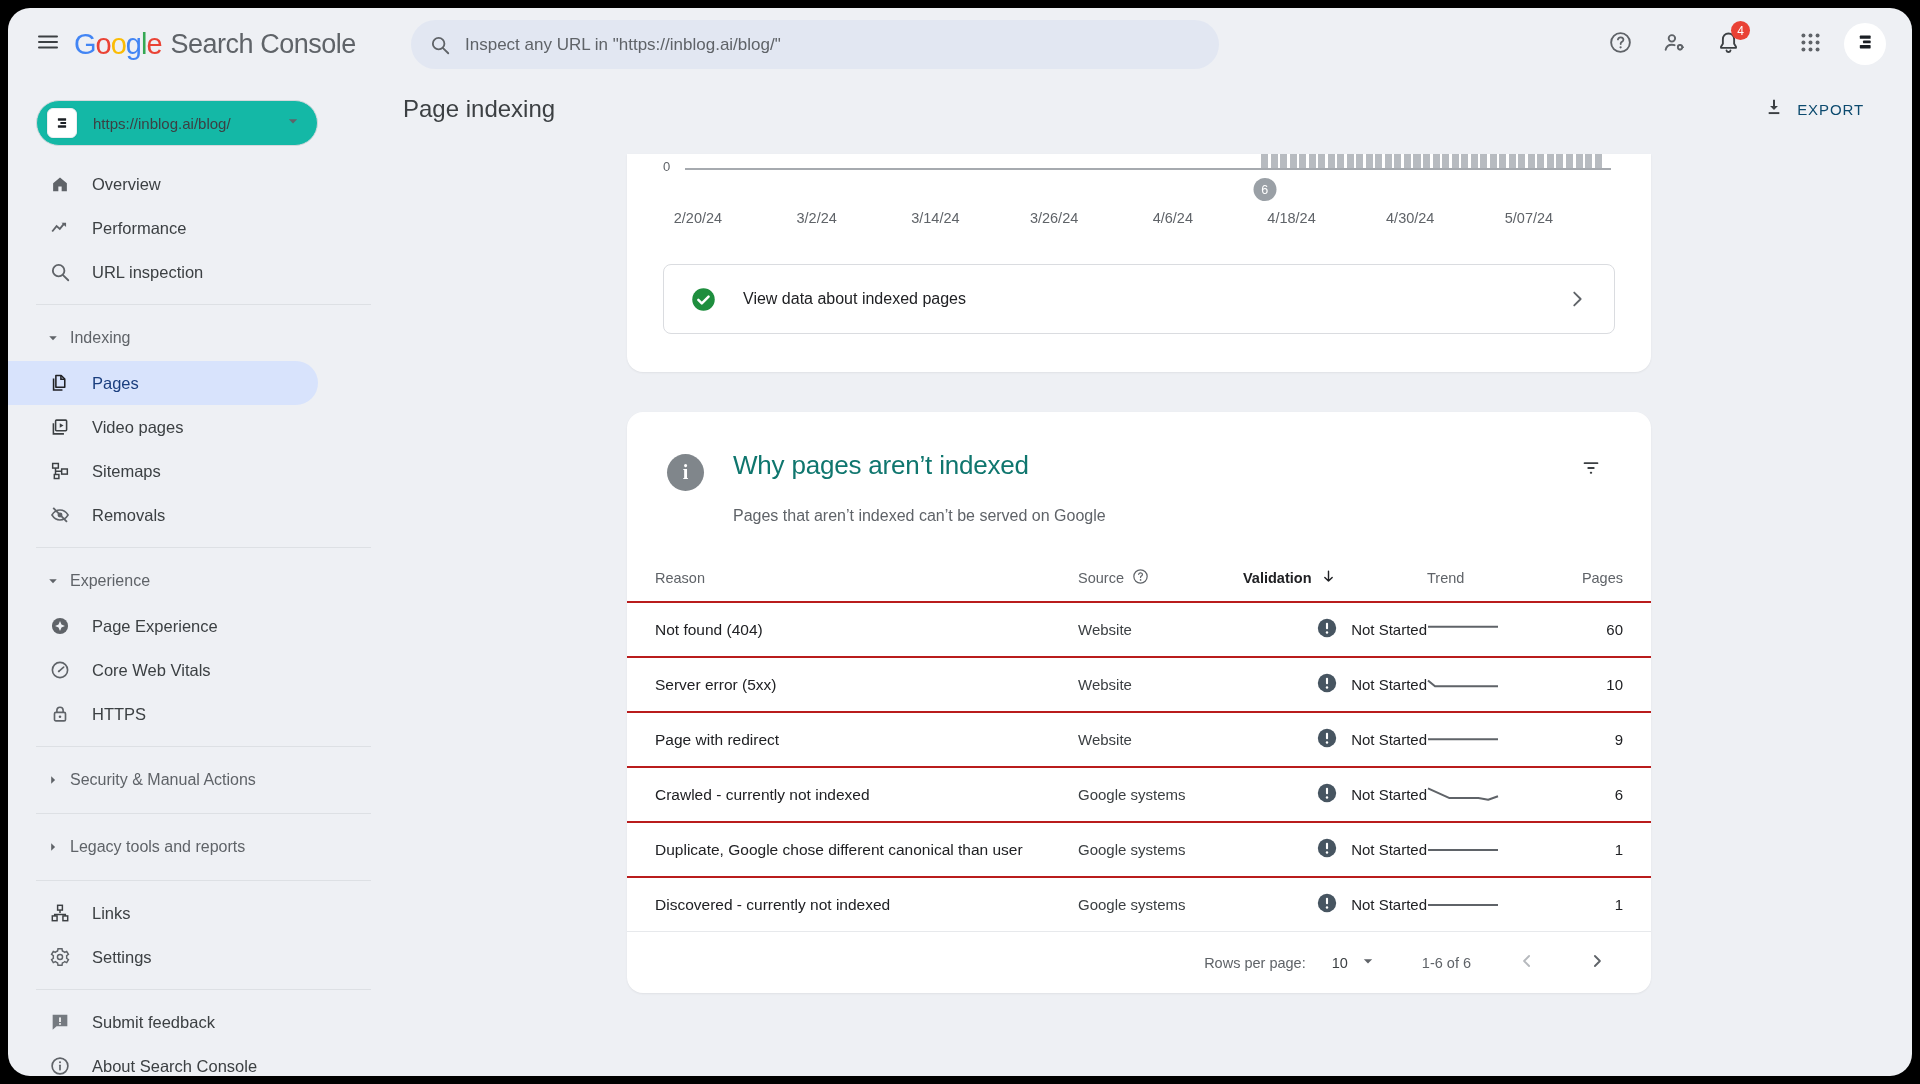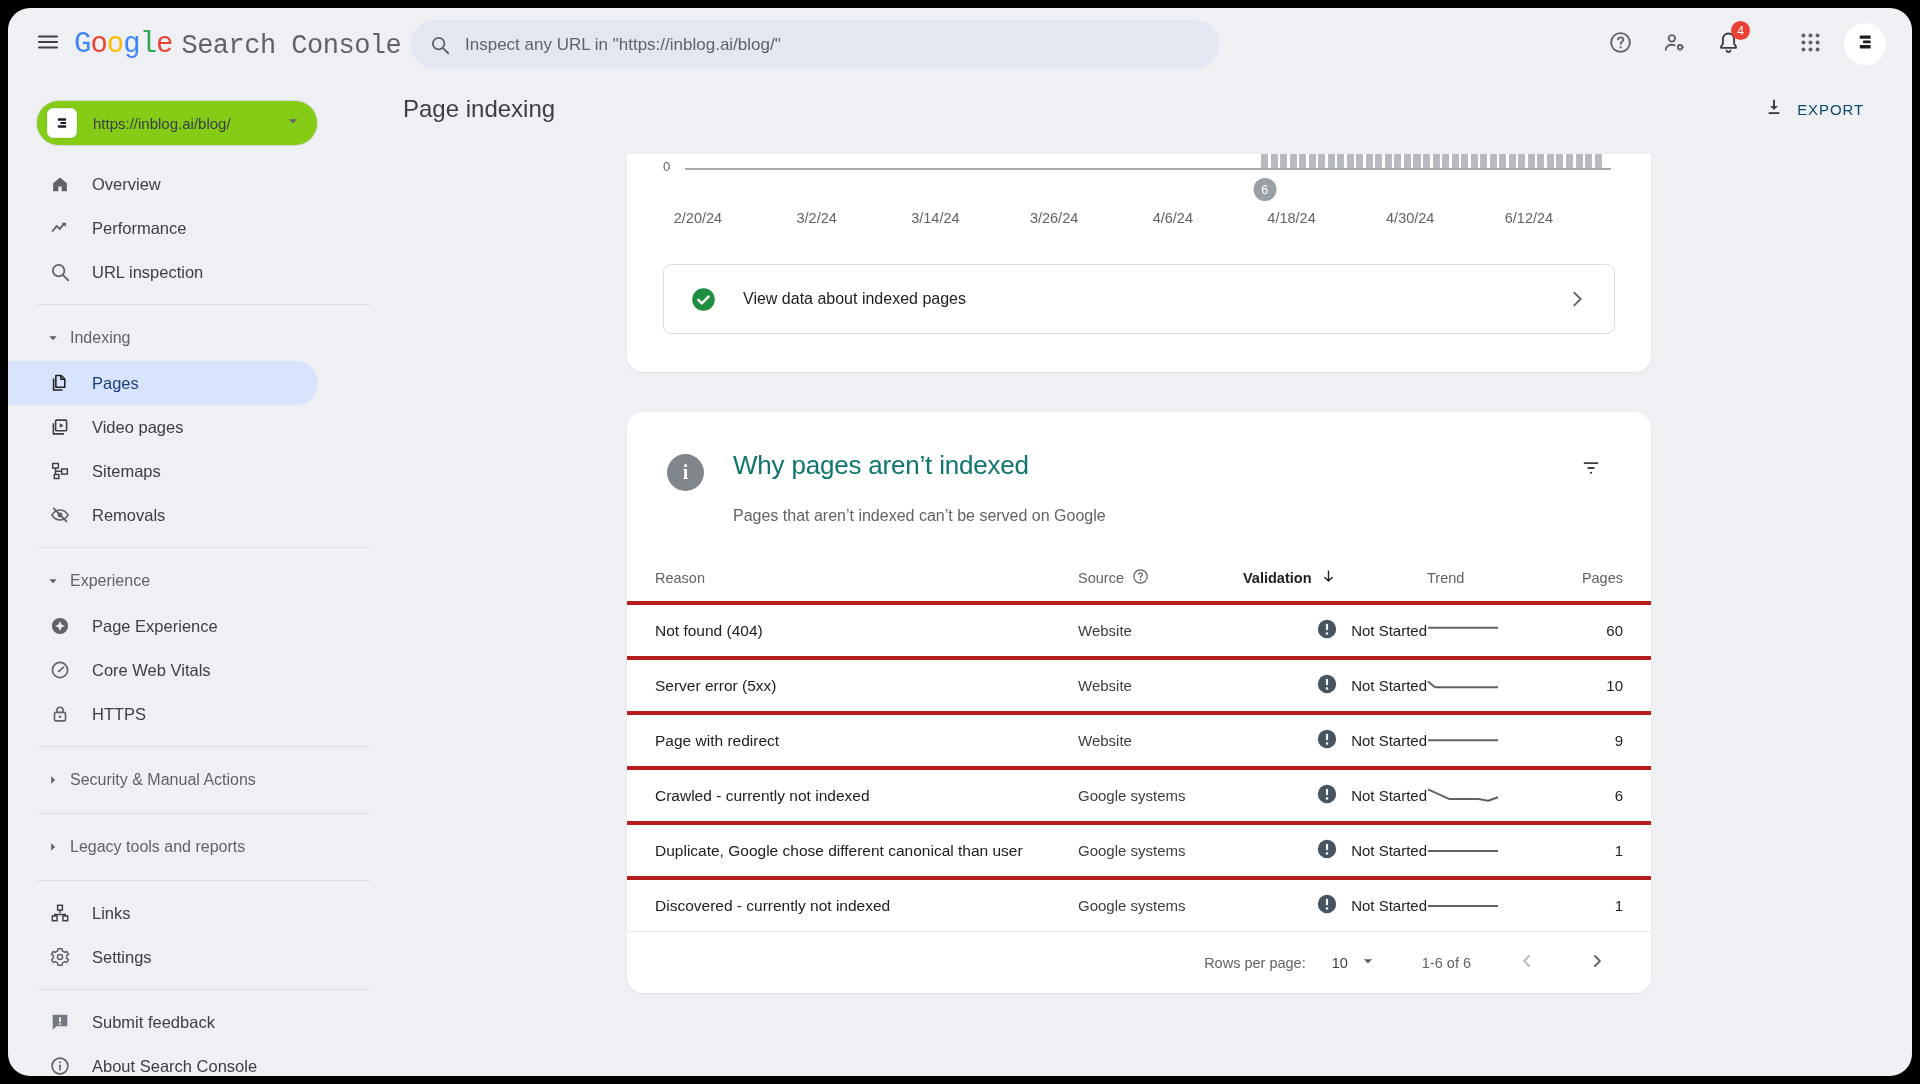--- a/index.html
+++ b/index.html
@@ -4,41 +4,41 @@
 <style>
   * { box-sizing: border-box; margin: 0; padding: 0; }
   html, body { width: 1920px; height: 1084px; background: #000; overflow: hidden;
     font-family: "Liberation Sans", sans-serif; }
   .frame { position: absolute; inset: 8px; background: #eef0f4; border-radius: 22px; overflow: hidden; }
 
   
   .topbar { position: relative; height: 72px; display: flex; align-items: center; }
   .hamburger { width: 40px; height: 40px; margin-left: 20px; display: flex; align-items: center; justify-content: center; cursor: pointer; }
   .hamburger svg { width: 24px; height: 24px; }
-  .logo { display: flex; align-items: flex-end; margin-left: 6px; white-space: nowrap; font-family: Liberation Mono, monospace; }
+  .logo { display: flex; align-items: center; margin-left: 6px; white-space: nowrap; }
   .logo .g-letters span { font-size: 29px; font-weight: 500; letter-spacing: -1px; }
   .logo .suffix { font-size: 27px; color: #5f6368; margin-left: 9px; letter-spacing: -0.5px; }
   .search-pill { position: absolute; left: 403px; top: 12px; width: 808px; height: 49px;
     background: #e2e7f2; border-radius: 25px; display: flex; align-items: center; padding: 0 18px; cursor: text; }
   .search-pill .s-icon { width: 22px; height: 22px; margin-right: 14px; }
   .search-pill .s-icon svg { width: 22px; height: 22px; }
   .search-pill .ph { color: #5f6368; font-size: 17px; }
   .top-actions { position: absolute; right: 26px; top: 0; height: 72px; display: flex; align-items: center; }
   .tb-icon { position: relative; width: 40px; height: 40px; display: flex; align-items: center; justify-content: center; cursor: pointer; margin-left: 14px; }
   .tb-icon svg { width: 25px; height: 25px; }
   .tb-icon.apps { margin-left: 42px; }
   .tb-icon.avatar { margin-left: 14px; width: 42px; height: 42px; background: #fff; border-radius: 50%; }
   .tb-icon.avatar svg { width: 26px; height: 26px; }
   .badge { position: absolute; top: -3px; right: -2px; min-width: 19px; height: 19px; background: #e94235;
     border-radius: 10px; color: #fff; font-size: 12px; font-weight: 500; display: flex; align-items: center; justify-content: center; padding: 0 4px; }
 
   
   .layout { position: absolute; top: 72px; bottom: 0; left: 0; right: 0; display: flex; }
   .sidebar { width: 387px; flex: none; padding-top: 20px; overflow: hidden; }
-  .property-pill { margin-left: 28px; width: 282px; height: 46px; background: #84cc16; border: 1px solid #d5d8dc;
+  .property-pill { margin-left: 28px; width: 282px; height: 46px; background: #14b8a6; border: 1px solid #d5d8dc;
     border-radius: 24px; display: flex; align-items: center; padding: 0 14px 0 10px; cursor: pointer; }
   .property-pill .p-logo { width: 30px; height: 30px; background: #fff; border: 1px solid #eceef1; border-radius: 6px;
     display: flex; align-items: center; justify-content: center; box-shadow: 0 0 2px rgba(0,0,0,.12); }
   .property-pill .p-logo svg { width: 18px; height: 18px; }
   .property-pill .p-url { font-size: 15px; color: #3c4043; margin-left: 16px; flex: 1; }
   .property-pill .p-caret svg { width: 20px; height: 20px; }
 
   nav { margin-top: 16px; }
   .nav-item { height: 44px; display: flex; align-items: center; padding-left: 40px; cursor: pointer;
     border-radius: 0 24px 24px 0; width: 310px; }
@@ -94,21 +94,21 @@
   .why-filter { margin-left: auto; width: 40px; height: 40px; display: flex; align-items: center; justify-content: center; cursor: pointer; }
   .why-filter svg { width: 22px; height: 22px; }
 
   .tbl { margin-top: 30px; }
   .tbl-grid { display: grid; grid-template-columns: 423px 165px 184px 110px 86px; align-items: center; padding: 0 28px; }
   .tbl-header { height: 46px; font-size: 14.5px; color: #5f6368; }
   .th { display: flex; align-items: center; gap: 8px; }
   .th.validation { color: #202124; font-weight: 700; }
   .th svg { width: 17px; height: 17px; }
   .th.pages { justify-content: flex-end; }
-  .tbl-row { height: 55px; border-top: 4px solid #b91c1c; font-size: 15.5px; color: #202124; cursor: pointer; }
+  .tbl-row { height: 55px; border-top: 2px solid #b91c1c; font-size: 15.5px; color: #202124; cursor: pointer; }
   .cell-source { color: #3c4043; font-size: 15px; }
   .cell-validation { display: flex; align-items: center; gap: 13px; font-weight: 500; font-size: 15px; justify-content: flex-end; }
   .cell-validation svg { width: 22px; height: 22px; flex: none; }
   .cell-trend svg { width: 72px; height: 20px; display: block; }
   .cell-pages { text-align: right; font-size: 15px; }
 
   .tbl-footer { height: 62px; border-top: 1px solid #e7e9ec; display: flex; align-items: center;
     justify-content: flex-end; padding-right: 40px; font-size: 14.5px; color: #5f6368; }
   .rpp-value { color: #3c4043; margin-left: 26px; }
   .rpp-caret { margin-left: 10px; display: flex; cursor: pointer; }
@@ -437,21 +437,21 @@
             <div class="zero-label">0</div>
             <div class="axis-badge">6</div>
             <div class="tick-row" id="tick-row">
                 <span style="left: 1.4%;">2/20/24</span>
                 <span style="left: 14.22%;">3/2/24</span>
                 <span style="left: 27.04%;">3/14/24</span>
                 <span style="left: 39.86%;">3/26/24</span>
                 <span style="left: 52.68%;">4/6/24</span>
                 <span style="left: 65.5%;">4/18/24</span>
                 <span style="left: 78.32%;">4/30/24</span>
-                <span style="left: 91.14%;">6/12/24</span>
+                <span style="left: 91.14%;">5/07/24</span>
               </div>
           </div>
           <div class="view-data-row">
             <span class="vd-check"><svg viewBox="0 0 24 24">
                   <circle cx="12" cy="12" r="10" fill="#1e8e3e"></circle>
                   <path d="M7.4 12.3l3.1 3.1 6-6" stroke="#fff" stroke-width="2.2" fill="none" stroke-linecap="round" stroke-linejoin="round"></path>
                 </svg></span>
             <span class="vd-label">View data about indexed pages</span>
             <span class="vd-chev"><svg viewBox="0 0 24 24" fill="none" stroke="#5f6368" stroke-width="2">
                   <path d="M9 5l7 7-7 7" stroke-linecap="round" stroke-linejoin="round"></path>

